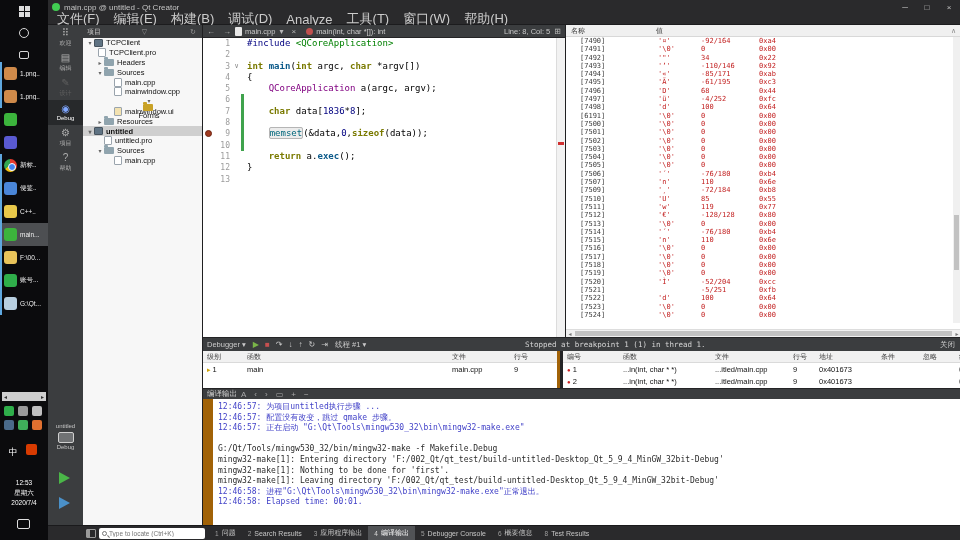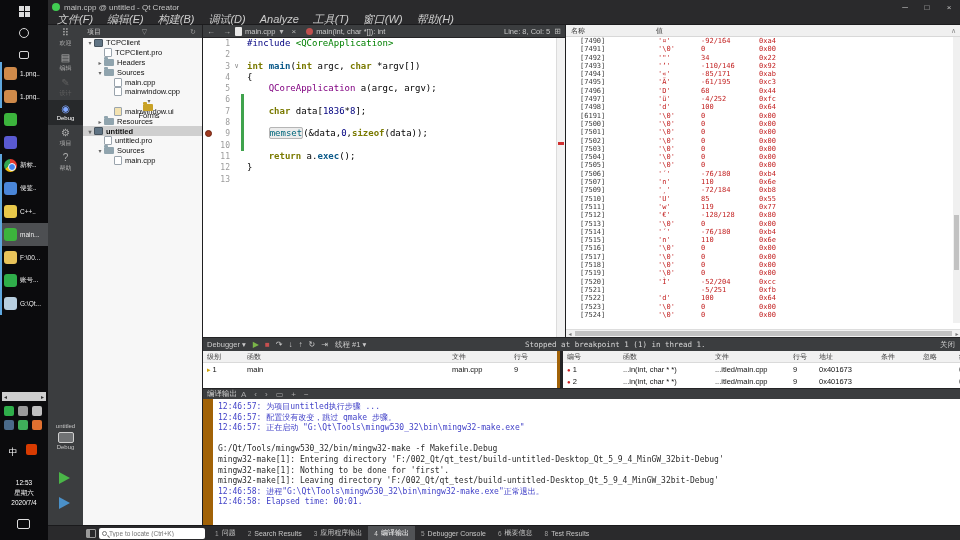--- a/index.html
+++ b/index.html
@@ -30,21 +30,21 @@
   .tb-clock { position:absolute; left:0; top:478px; width:48px; text-align:center; color:#fff; font-size:6.5px; line-height:10px; }
   .tb-action { position:absolute; left:17px; top:519px; width:13px; height:10px; border:1.5px solid #e0e0e0; border-radius:2px; }
 
   
   #qtwin { position:absolute; left:48px; top:0; width:912px; height:540px; background:#a16207; }
   .titlebar { position:absolute; left:0; top:0; width:912px; height:14px; background:#2a2a2c; color:#c4c4c4; font-size:8px; display:flex; align-items:center; padding-left:4px; }
   .appico { width:8px; height:8px; border-radius:50%; background:#41cd52; margin-right:4px; flex:none; }
   .wctrls { position:absolute; right:0; top:0; height:14px; display:flex; }
   .wctrl { width:22px; height:14px; color:#c0c0c0; font-size:8px; display:flex; align-items:center; justify-content:center; }
   .menubar { position:absolute; left:0; top:14px; width:912px; height:11px; background:#2a2a2c; border-bottom:1px solid #1c1c1e; display:flex; align-items:center; padding-left:2px; }
-  .menu-item { color:#cccccc; font-size:11px; padding:0 7px;font-style:italic; }
+  .menu-item { color:#cccccc; font-size:13px; padding:0 7px; }
 
   
   .modebar { position:absolute; left:0; top:25px; width:35px; height:500px; background:#3b3d3f; }
   .mode-item { width:35px; height:25px; display:flex; flex-direction:column; align-items:center; justify-content:center; color:#aeaeae; }
   .mode-item .mi-g { font-size:10px; line-height:10px; }
   .mode-item .mi-l { font-size:6px; margin-top:1px; }
   .mode-item.active { background:#27292b; color:#fff; }
   .mode-item.active .mi-g { color:#7ea6ff; }
   .mode-item.disabled { color:#5f5f5f; }
   .kit { position:absolute; left:0; top:398px; width:35px; text-align:center; color:#c6c6c6; font-size:6px; }
@@ -306,21 +306,21 @@
         <span>项目</span>
         <span class="sh-ico">▽</span>
         <span class="sh-ico">↻</span>
       </div>
       <div id="tree">
           <div class="tree-item" style="padding-left: 3px;">
             <span class="tw">▾</span>
             <span class="ti ti-app"></span>
             <span>TCPClient</span>
           </div>
-          <div class="tree-item" style="padding-left: 13px;">
+          <div class="tree-item" style="padding-left: 7px;">
             <span class="tw"></span>
             <span class="ti ti-file"></span>
             <span>TCPClient.pro</span>
           </div>
           <div class="tree-item" style="padding-left: 13px;">
             <span class="tw">▸</span>
             <span class="ti ti-folder"></span>
             <span>Headers</span>
           </div>
           <div class="tree-item" style="padding-left: 13px;">

